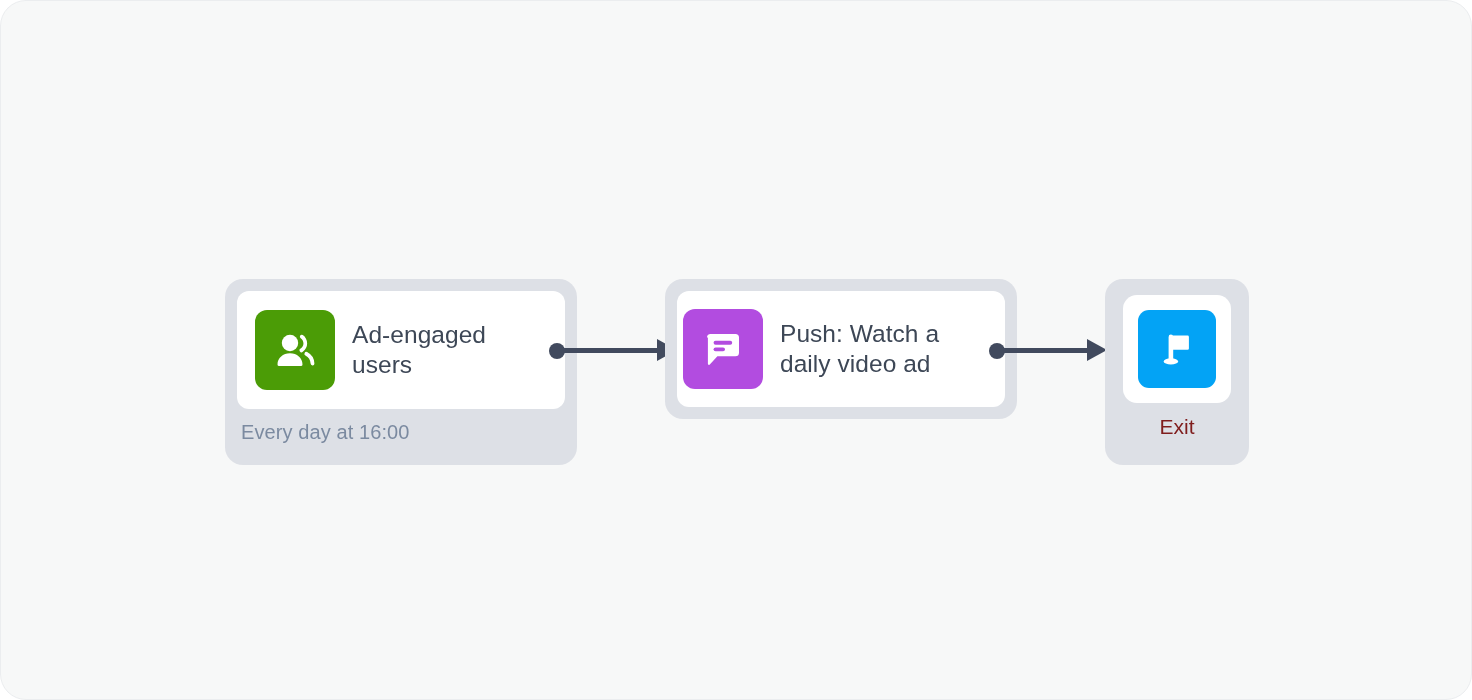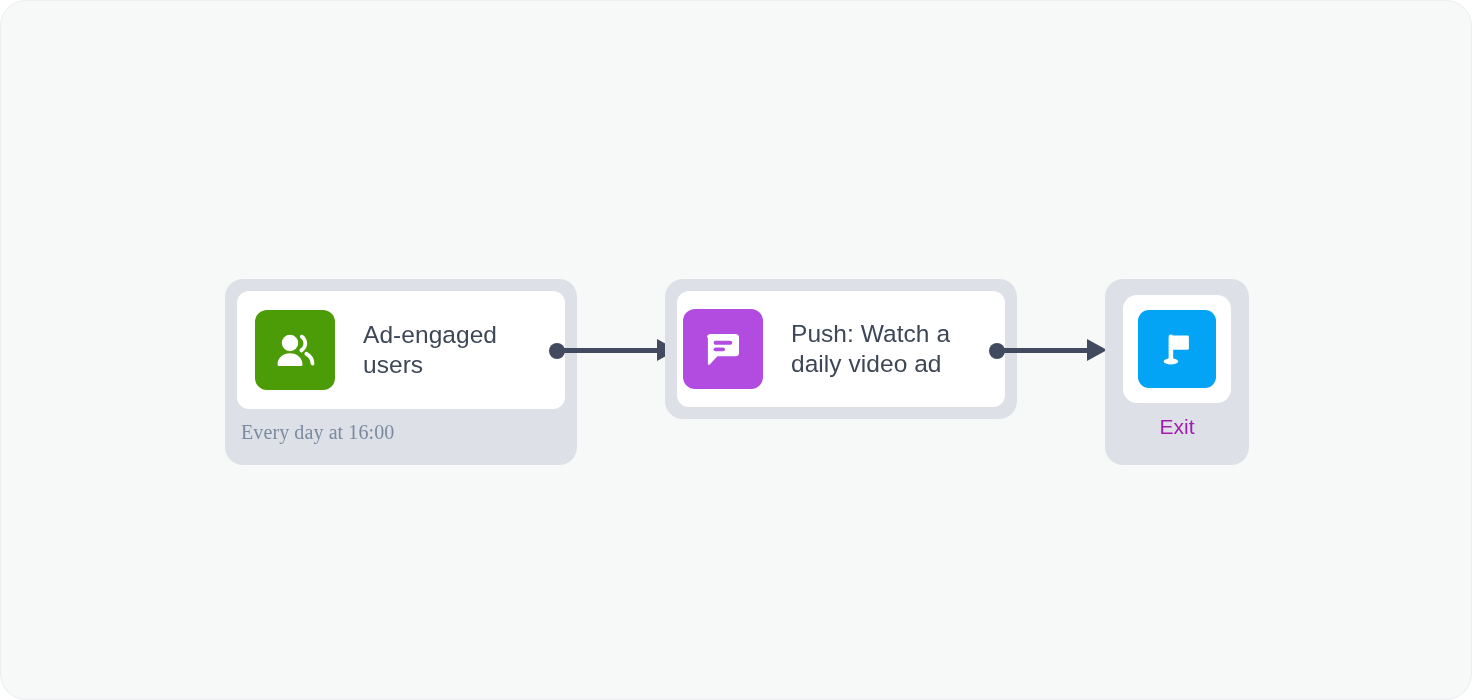--- a/index.html
+++ b/index.html
@@ -68,21 +68,20 @@
   }
   .node-trigger .node-subtitle {
     position: absolute;
     left: 16px;
     top: 142px;
     width: 312px;
     font-size: 20px;
     color: #7b8aa0;
     letter-spacing: 0.1px;
     white-space: nowrap;
-    font-family: Liberation Serif, serif;
   }
 
   
   .node-message {
     left: 664px;
     top: 278px;
     width: 352px;
     height: 140px;
   }
   .node-message .node-card {
@@ -108,21 +107,21 @@
     justify-content: center;
     border-radius: 14px;
   }
   .node-exit .node-subtitle {
     position: absolute;
     left: 0;
     top: 136px;
     width: 144px;
     text-align: center;
     font-size: 21px;
-    color: #a21caf;
+    color: #7f1d1d;
   }
 
   
   .icon-tile {
     flex: 0 0 auto;
     width: 80px;
     height: 80px;
     border-radius: 12px;
     display: flex;
     align-items: center;
@@ -132,21 +131,21 @@
   .icon-tile.purple { background: #b24ce0; }
   .icon-tile.blue   {
     width: 78px;
     height: 78px;
     background: #03a3f5;
     border-radius: 11px;
   }
 
   
   .node-title {
-    margin-left: 28px;
+    margin-left: 17px;
     font-size: 24.5px;
     line-height: 30px;
     color: #3d4756;
     font-weight: 500;
     letter-spacing: 0.05px;
     max-width: 190px;
   }
 
   
   .connector {

